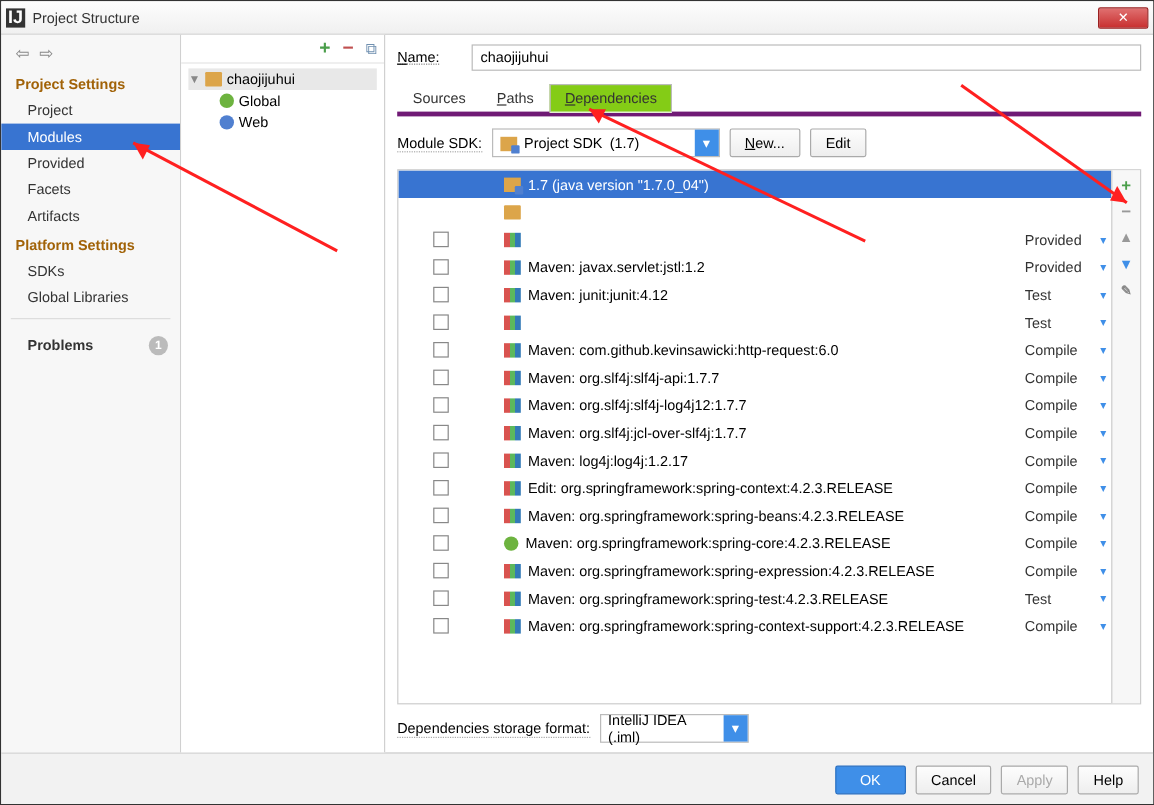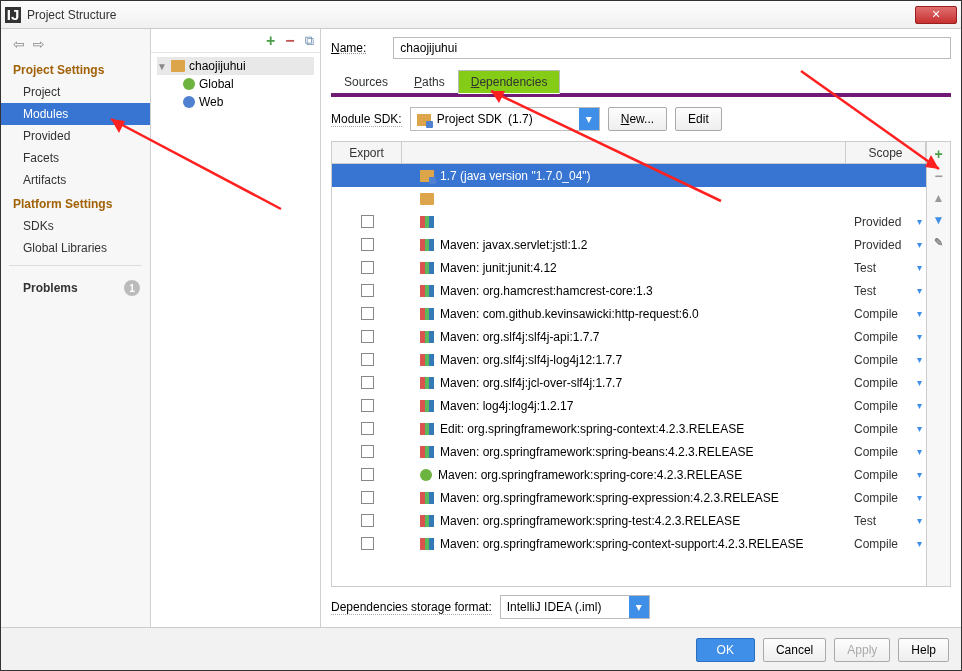--- a/index.html
+++ b/index.html
@@ -176,25 +176,20 @@
           <span style="color:#000000">(1.7)</span>
         </div>
         <div class="sel-arrow">▾</div>
       </div>
       <button class="btn"><span style="text-decoration:underline">N</span><span>ew...</span></button>
       <button class="btn">Edit</button>
     </div>
 
     <div class="table-wrap">
       <div class="table-scroll">
-        <div class="thead">
-          <div class="th th-export">Export</div>
-          <div class="th th-name"></div>
-          <div class="th th-scope">Scope</div>
-        </div>
         <div class="tbody" id="tbody">
             <div class="tr selected">
               <div class="td-export"></div>
               <div class="td-name">
                 <span class="jdk-icon"></span>
                 <span class="">1.7 (java version "1.7.0_04")</span>
               </div>
               <div class="td-scope"></div>
             </div>
             <div class="tr">
@@ -242,21 +237,20 @@
                 <span>Test</span>
                 <span class="scope-arrow">▾</span>
               </div>
             </div>
             <div class="tr">
               <div class="td-export">
                 <div class="cbx"></div>
               </div>
               <div class="td-name">
                 <span class="lib-icon"></span>
-                <span class="">Maven: org.hamcrest:hamcrest-core:1.3</span>
               </div>
               <div class="td-scope">
                 <span>Test</span>
                 <span class="scope-arrow">▾</span>
               </div>
             </div>
             <div class="tr">
               <div class="td-export">
                 <div class="cbx"></div>
               </div>
@@ -405,21 +399,21 @@
         <div class="ts-btn ts-plus">+</div>
         <div class="ts-btn ts-minus">−</div>
         <div class="ts-btn ts-up">▲</div>
         <div class="ts-btn ts-down">▼</div>
         <div class="ts-btn ts-edit">✎</div>
       </div>
     </div>
 
     <div class="storage-row">
       <span class="lbl">Dependencies storage format:</span>
-      <div class="sdk-select" style="width:150px">
+      <div class="sdk-select" style="width:124px">
         <div class="sel-body">
             <span>IntelliJ IDEA (.iml)</span>
           </div>
         <div class="sel-arrow">▾</div>
       </div>
     </div>
   </div>
 
 </div>
 

